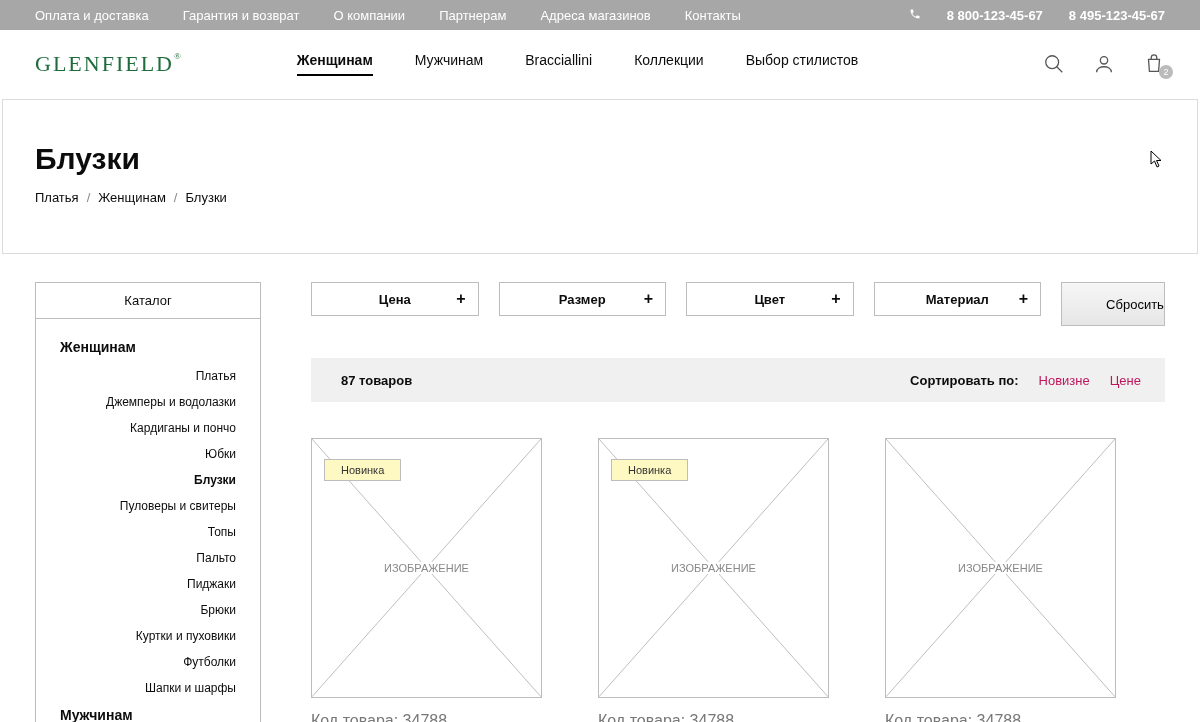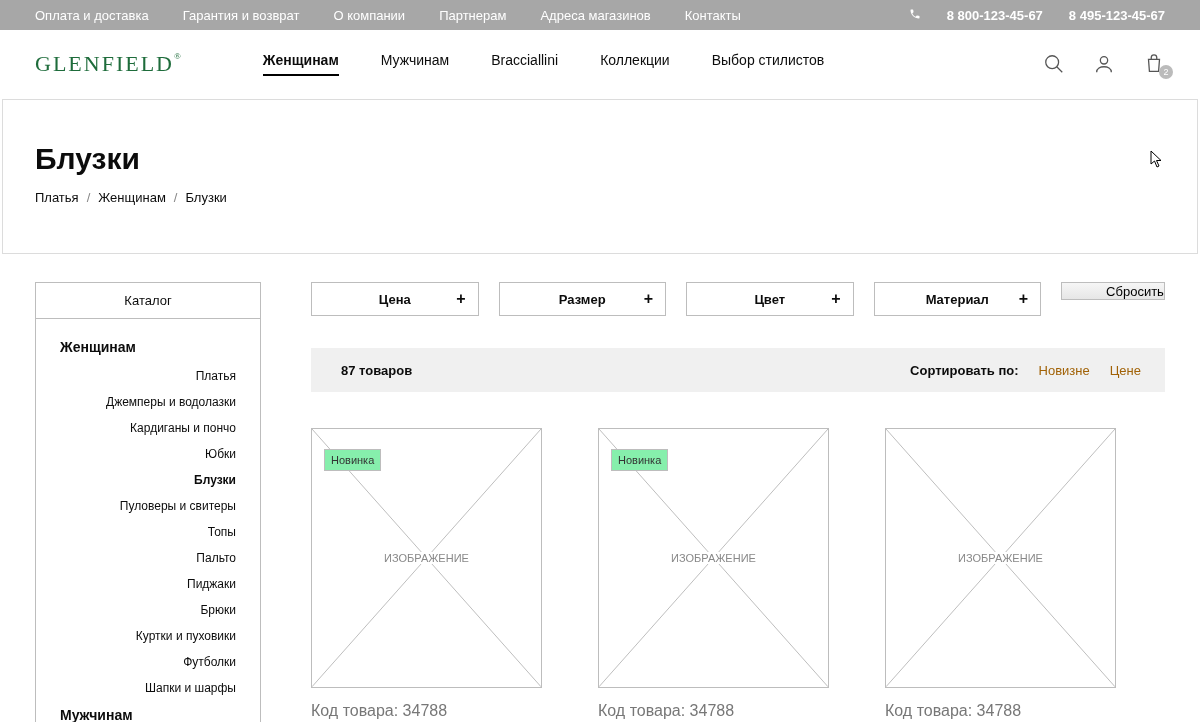--- a/index.html
+++ b/index.html
@@ -5,21 +5,21 @@
 * { margin:0; padding:0; box-sizing:border-box; }
 body { font-family:Arial,Helvetica,sans-serif; color:#0c0c0c; background:#fff; font-size:13px; }
 .top-bar { background:#a7a7a7; color:#fff; font-size:13px; }
 .top-bar-inner { max-width:1140px; margin:0 auto; display:flex; justify-content:space-between; align-items:center; height:30px; padding:0 5px; }
 .top-links { display:flex; gap:34px; }
 .top-links a { color:#fff; text-decoration:none; cursor:pointer; }
 .top-phones { display:flex; gap:26px; align-items:center; font-weight:700; }
 .phone-icon svg { width:12px; height:12px; fill:#fff; }
 .header { border-bottom:1px solid transparent; }
 .header-inner { max-width:1140px; margin:0 auto; display:flex; align-items:center; height:68px; padding:0 5px; }
-.logo { font-family:"Times New Roman",serif; letter-spacing:2px; font-size:22px; color:#1e6c3b; margin-right:80px; }
+.logo { font-family:"Times New Roman",serif; letter-spacing:2px; font-size:22px; color:#1e6c3b; margin-right:114px; }
 .logo sup{font-size:9px; vertical-align:top;}
 .main-nav { display:flex; gap:42px; flex:1; }
 .main-nav a { color:#0c0c0c; text-decoration:none; font-size:14px; cursor:pointer; padding-bottom:6px; }
 .main-nav a.active { font-weight:700; border-bottom:2px solid #000; }
 .header-icons { display:flex; gap:28px; align-items:center; }
 .header-icons .ic { width:22px; height:22px; display:flex; align-items:center; justify-content:center; cursor:pointer; }
 .header-icons svg { width:22px; height:22px; fill:none; stroke:#555; stroke-width:1.4; }
 .cart-count { position:absolute; transform:translate(12px,8px); background:#bbb; color:#fff; border-radius:50%; font-size:9px; width:14px; height:14px; display:flex; align-items:center; justify-content:center; }
 .page-title-area { border:1px solid #dcdcdc; background:#fff; margin:0 2px; }
 .page-title-inner { max-width:1140px; margin:0 auto; padding:42px 5px 48px; }
@@ -34,31 +34,31 @@
 .cat-body h3 { font-size:14px; font-weight:800; margin-bottom:14px; margin-top:6px;}
 .cat-body h3.first{margin-top:0;}
 .cat-body ul { list-style:none; }
 .cat-body li { font-size:12px; margin-bottom:12px; cursor:pointer;text-align:right; }
 .cat-body li.active { font-weight:800; }
 .main { flex:1; }
 .filters { display:flex; gap:20px; margin-bottom:32px; }
 .filter-row{display:flex;gap:20px;flex:1;}
 .filter-pill { flex:1; border:1px solid #bdbdbd; background:#fff; display:flex; align-items:center; justify-content:center; height:34px; font-weight:700; font-size:13px; position:relative; cursor:pointer; }
 .filter-pill .plus { position:absolute; right:12px; font-weight:700; font-size:16px; top:50%; transform:translateY(-52%); }
-.reset-btn { width:104px; height:18px; border:1px solid #bdbdbd; background:linear-gradient(#f6f6f6,#e6e6e6); font-size:13px; cursor:pointer;padding-left:44px; }
+.reset-btn { width:104px; height:44px; border:1px solid #bdbdbd; background:linear-gradient(#f6f6f6,#e6e6e6); font-size:13px; cursor:pointer;padding-left:44px; }
 .toolbar { background:#f0f0f0; display:flex; align-items:center; height:44px; padding:0 24px 0 30px; margin-bottom:36px; }
 .toolbar .count { font-weight:700; font-size:13px; }
 .toolbar .sort { margin-left:auto; display:flex; gap:20px; font-size:13px; align-items:center; }
 .toolbar .sort .label { font-weight:700; }
-.toolbar .sort a { color:#a16207; text-decoration:none; cursor:pointer;text-align:center; }
+.toolbar .sort a { color:#be185d; text-decoration:none; cursor:pointer;text-align:center; }
 .products { display:flex; gap:56px; }
 .product-card { width:231px; }
 .img-ph { border:1px solid #bdbdbd; width:231px; height:260px; position:relative; display:flex; align-items:center; justify-content:center; font-size:11px; color:#888; background:#fff; }
 .img-ph svg { position:absolute; inset:0; }
-.badge { position:absolute; top:20px; left:12px; border:1px solid #bdbdbd; font-size:11px; padding:4px 6px; background:#86efac; color:#333; }
+.badge { position:absolute; top:20px; left:12px; border:1px solid #bdbdbd; font-size:11px; padding:4px 16px; background:#fef9c3; color:#333; }
 .sku { font-size:16px; color:#777; margin-top:14px; }
 .pname { font-size:14px; font-weight:800; margin-top:4px; line-height:1.25; }
 .cursor-fake{position:absolute;left:1150px;top:150px;pointer-events:none;}
 .cursor-fake svg{width:14px;height:18px;}
 </style>
 </head>
 <body>
 
 <div class="top-bar">
   <div class="top-bar-inner">

